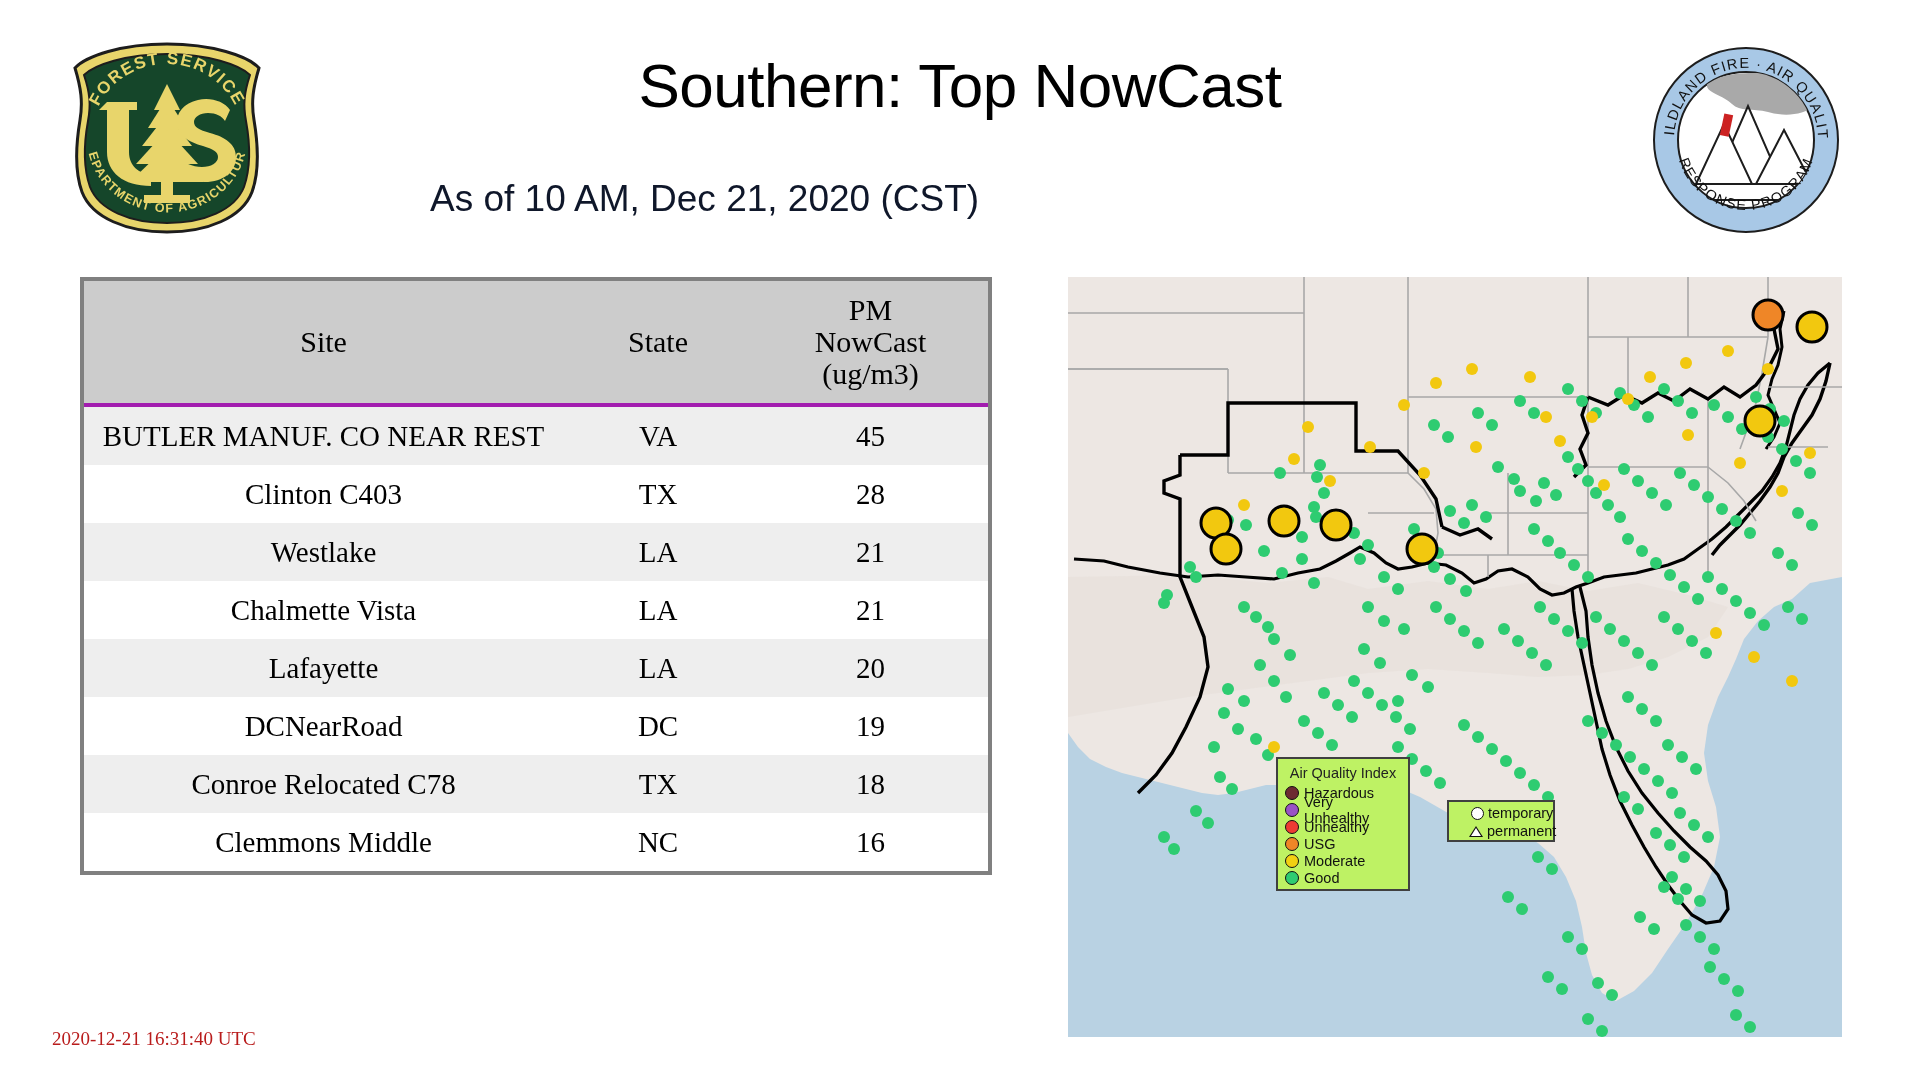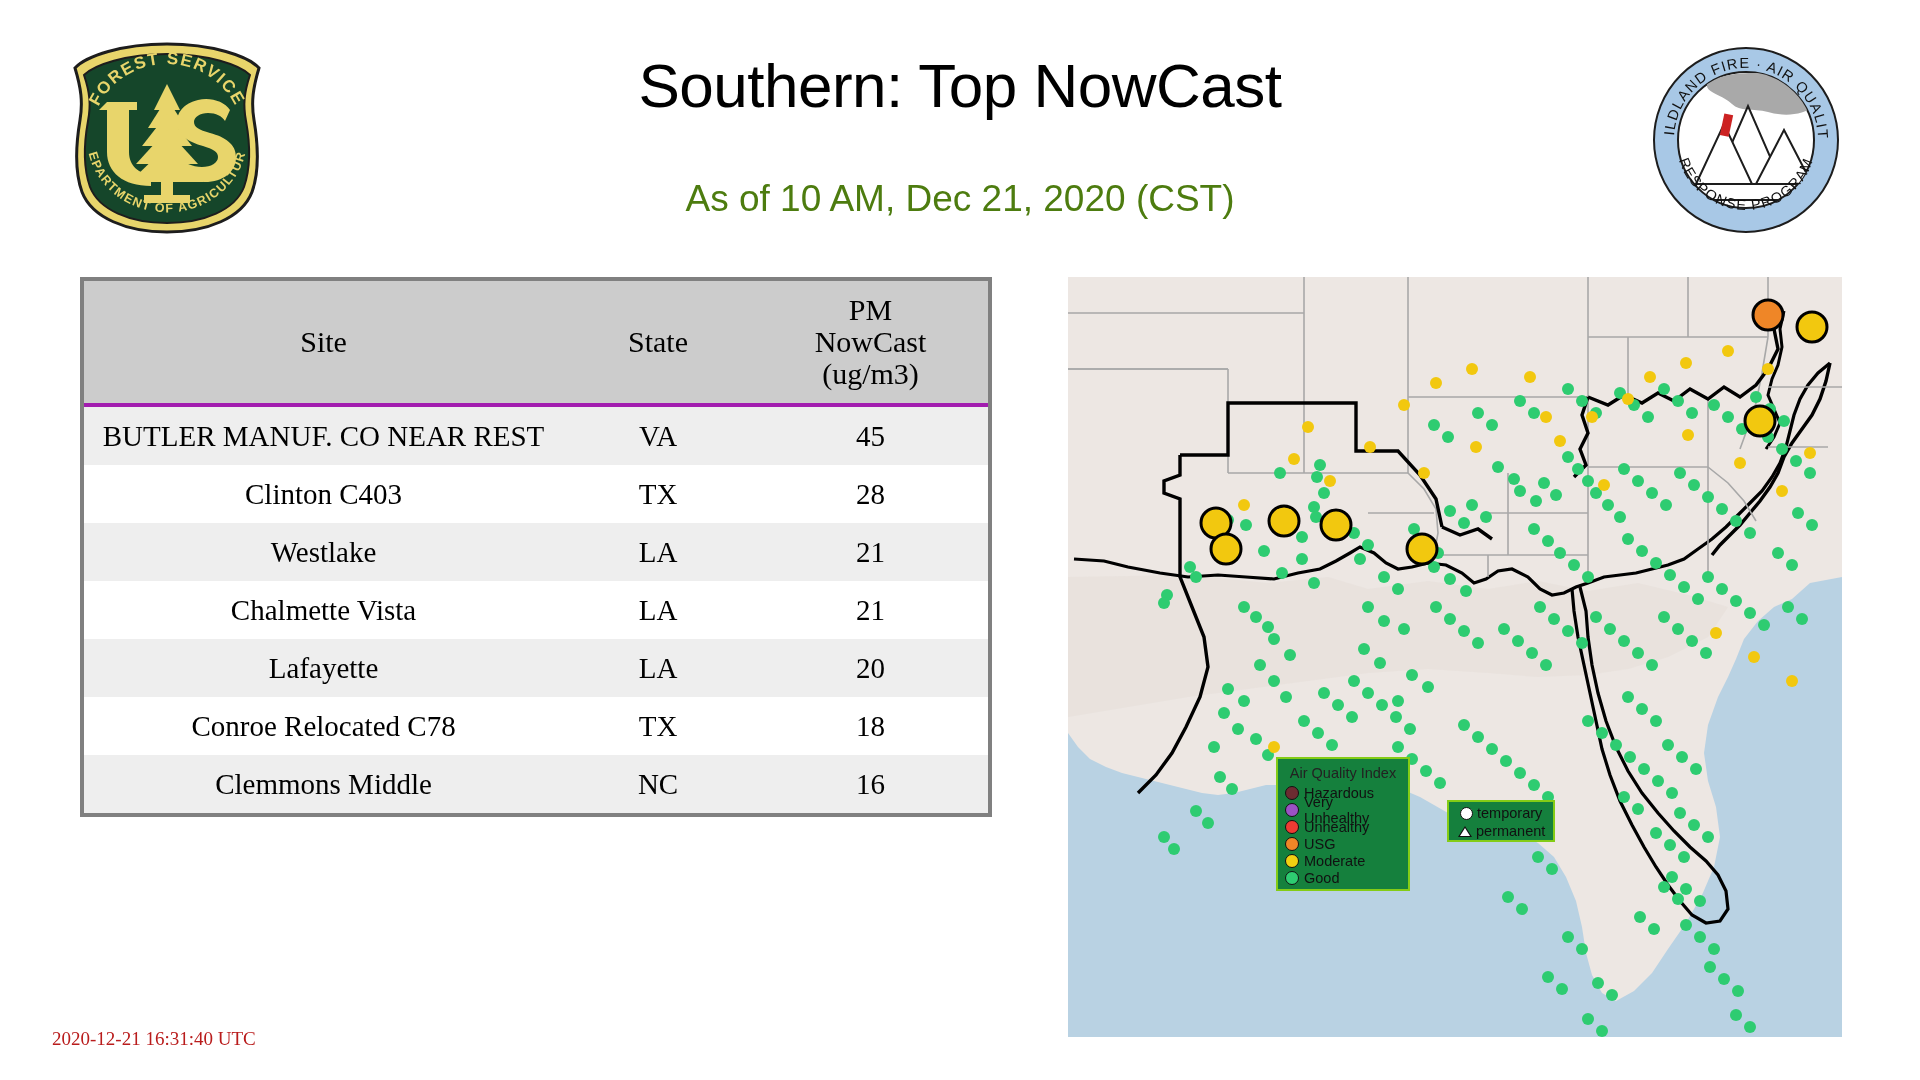--- a/index.html
+++ b/index.html
@@ -18,22 +18,21 @@
   #title{
     position:absolute;left:430px;top:50px;width:1060px;
     text-align:center;
     font-family:Liberation Sans, sans-serif;
     font-size:62px;font-weight:400;color:#000;
     letter-spacing:-0.5px;
     white-space:nowrap;
   }
   #subtitle{
     position:absolute;left:430px;top:178px;width:1060px;
-    text-align:center;
-    font-size:37px;font-weight:400;color:#4d7c0f;
+    font-size:37px;font-weight:400;color:#0f172a;
     white-space:nowrap;
   }
 
   
   #table-wrap{
     position:absolute;left:80px;top:277px;width:912px;
     border:4px solid #808080;
     background:#fff;
     box-sizing:border-box;
   }
@@ -69,37 +68,37 @@
   
   #map{
     position:absolute;left:1068px;top:277px;width:774px;height:760px;
     background:#b9d2e3;
     overflow:hidden;
   }
   #map svg{display:block;width:774px;height:760px;}
 
   
   .legend-box{
-    position:absolute;background:#15803d;border:2px solid #84cc16;
+    position:absolute;background:#bef264;border:2px solid #404040;
     box-sizing:border-box;
   }
   #aqi-legend{left:1276px;top:757px;width:134px;height:134px;padding:5px 7px;}
   #aqi-legend .lt{
     font-size:14.5px;color:#222;text-align:center;
     margin:1px 0 3px 0;font-family:"Liberation Sans",sans-serif;
   }
   #aqi-legend .row{
     display:flex;align-items:center;gap:5px;height:17px;
     font-size:14.5px;color:#111;font-family:"Liberation Sans",sans-serif;
   }
   #aqi-legend .sw{
     width:12px;height:12px;border-radius:50%;
     border:1.3px solid #111;flex:0 0 auto;
   }
-  #site-legend{left:1447px;top:800px;width:108px;height:42px;padding:2px 9px;}
+  #site-legend{left:1447px;top:800px;width:108px;height:42px;padding:2px 20px;}
   #site-legend .row{
     display:flex;align-items:center;gap:4px;height:18px;
     font-size:14.5px;color:#111;font-family:"Liberation Sans",sans-serif;
   }
   .sym-circle{
     width:11px;height:11px;border-radius:50%;
     border:1.6px solid #111;background:#fff;flex:0 0 auto;margin-left:2px;
   }
   .sym-tri{
     width:0;height:0;border-left:7px solid transparent;
@@ -230,20 +229,25 @@
         </tr>
         <tr>
           <td>Chalmette Vista</td>
           <td>LA</td>
           <td>21</td>
         </tr>
         <tr>
           <td>Lafayette</td>
           <td>LA</td>
           <td>20</td>
+        </tr>
+        <tr>
+          <td>DCNearRoad</td>
+          <td>DC</td>
+          <td>19</td>
         </tr>
         <tr>
           <td>Conroe Relocated C78</td>
           <td>TX</td>
           <td>18</td>
         </tr>
         <tr>
           <td>Clemmons Middle</td>
           <td>NC</td>
           <td>16</td>

